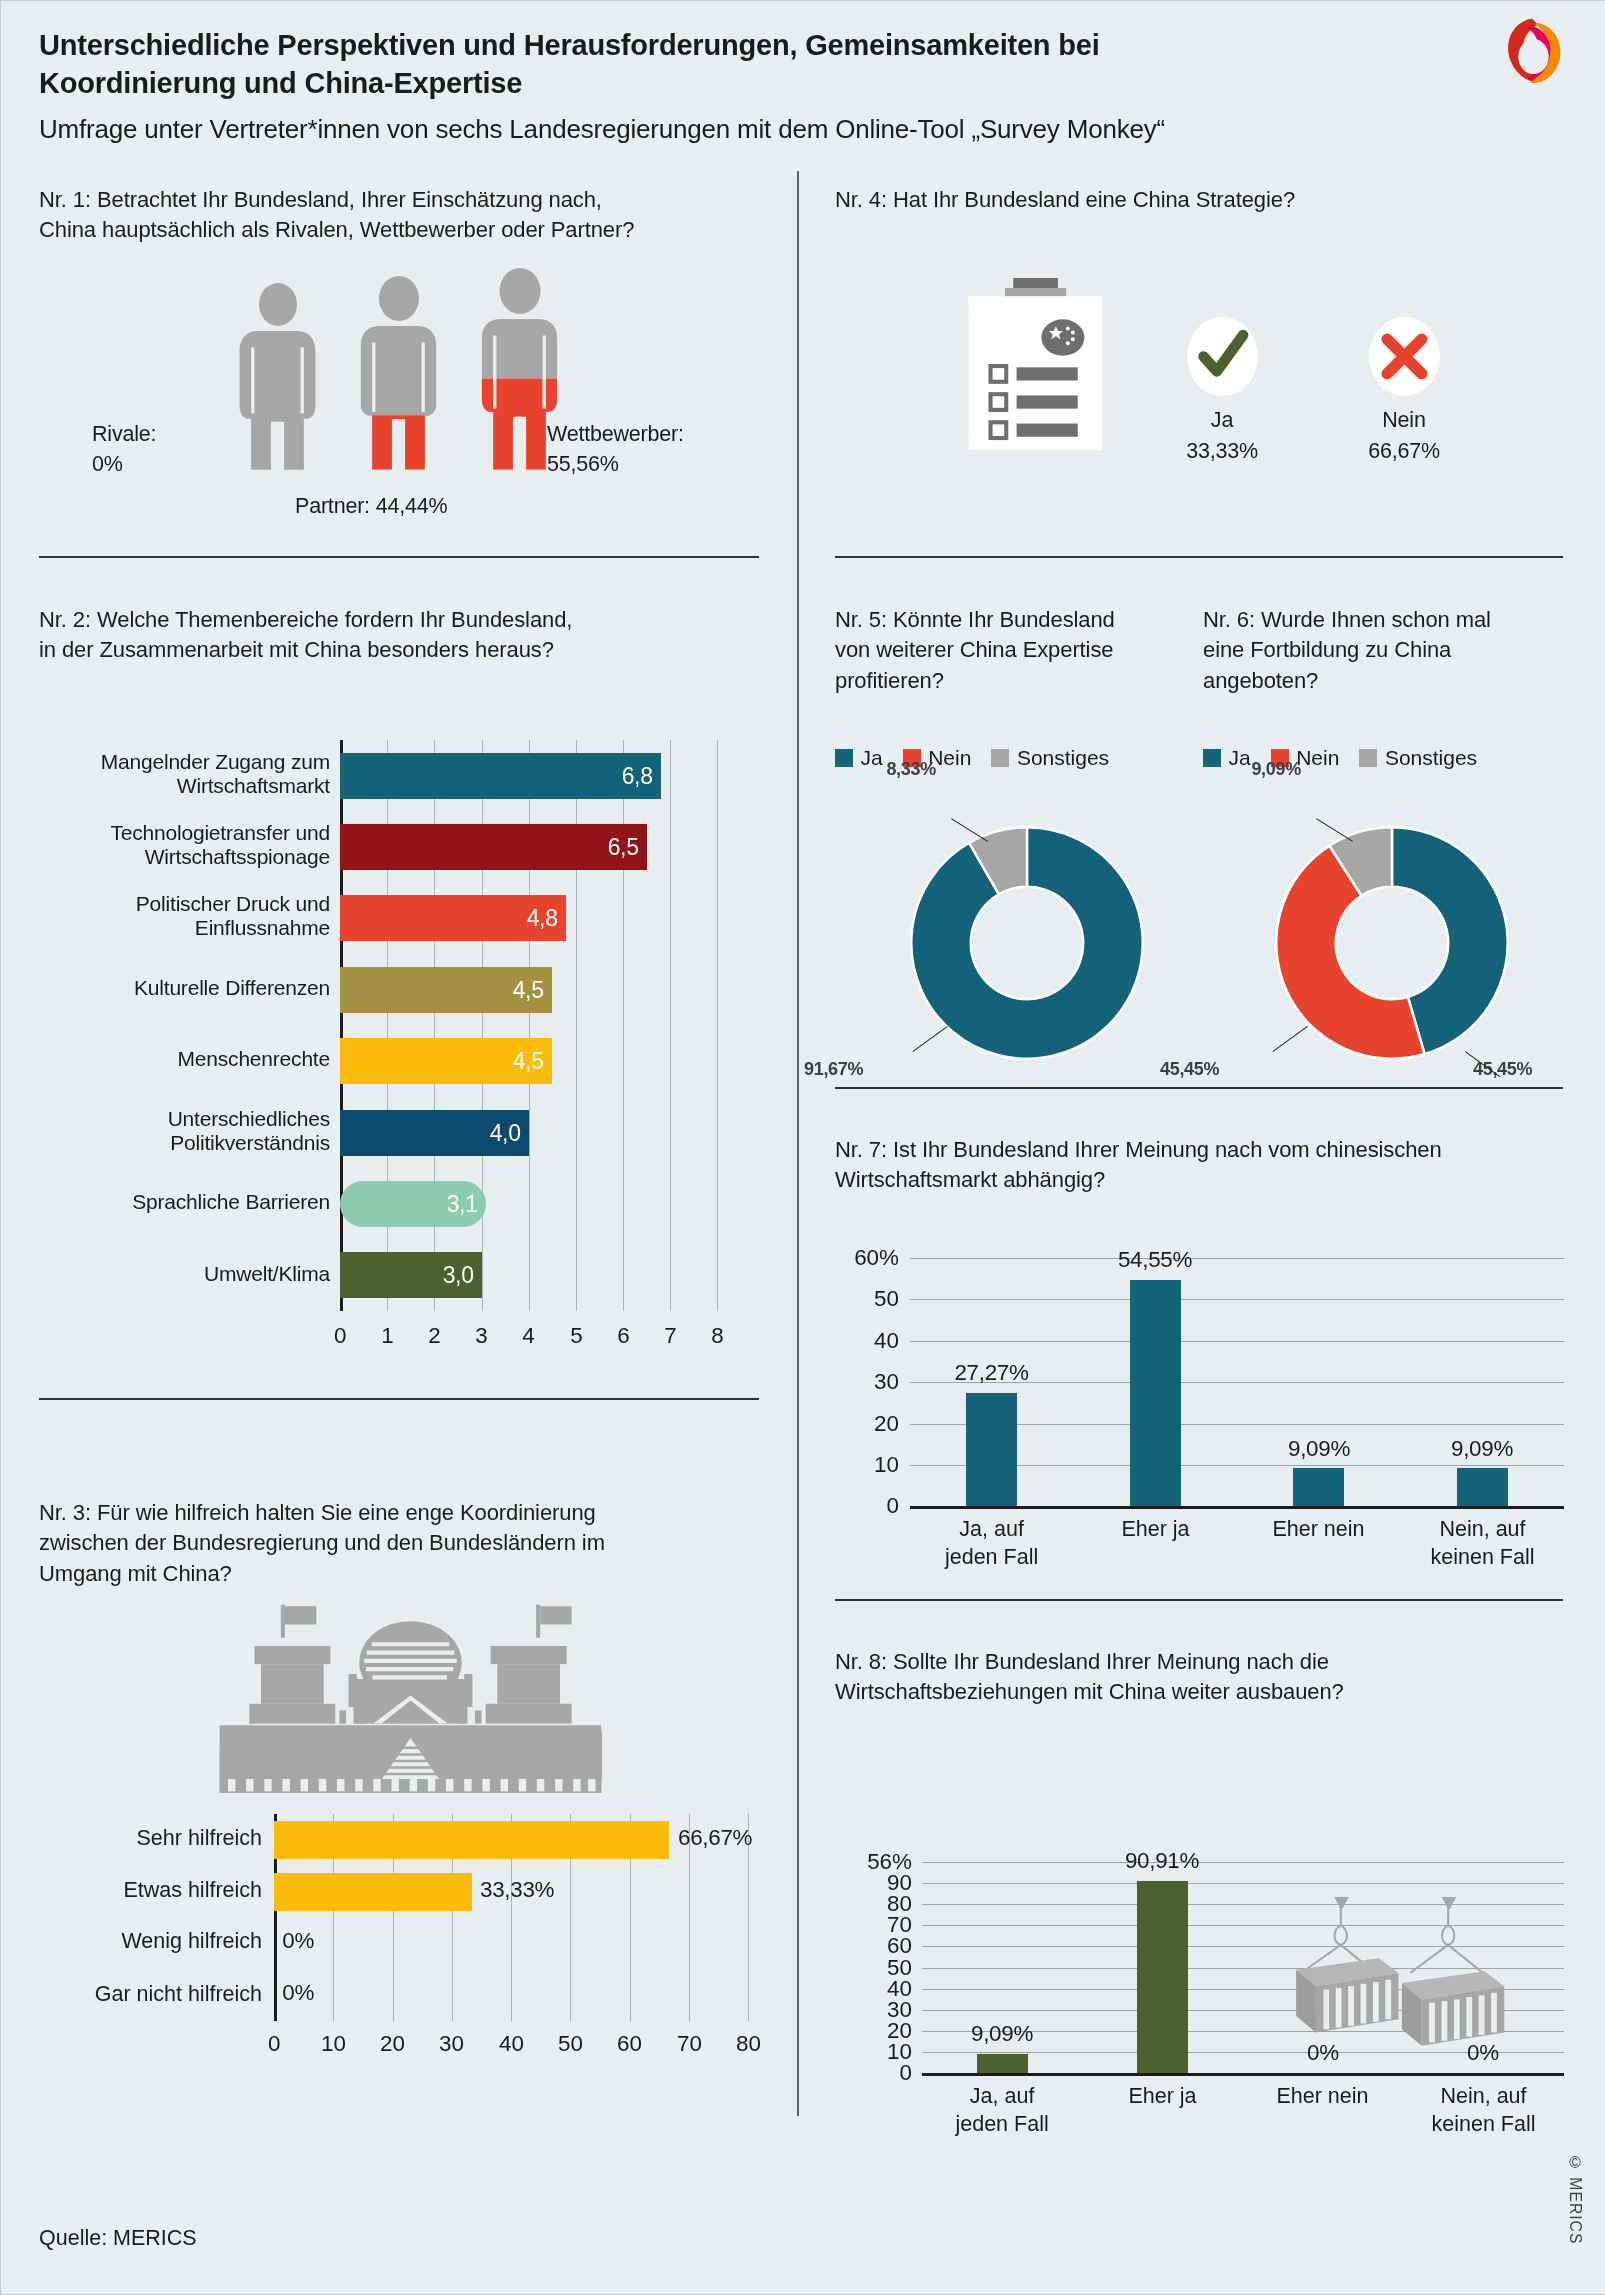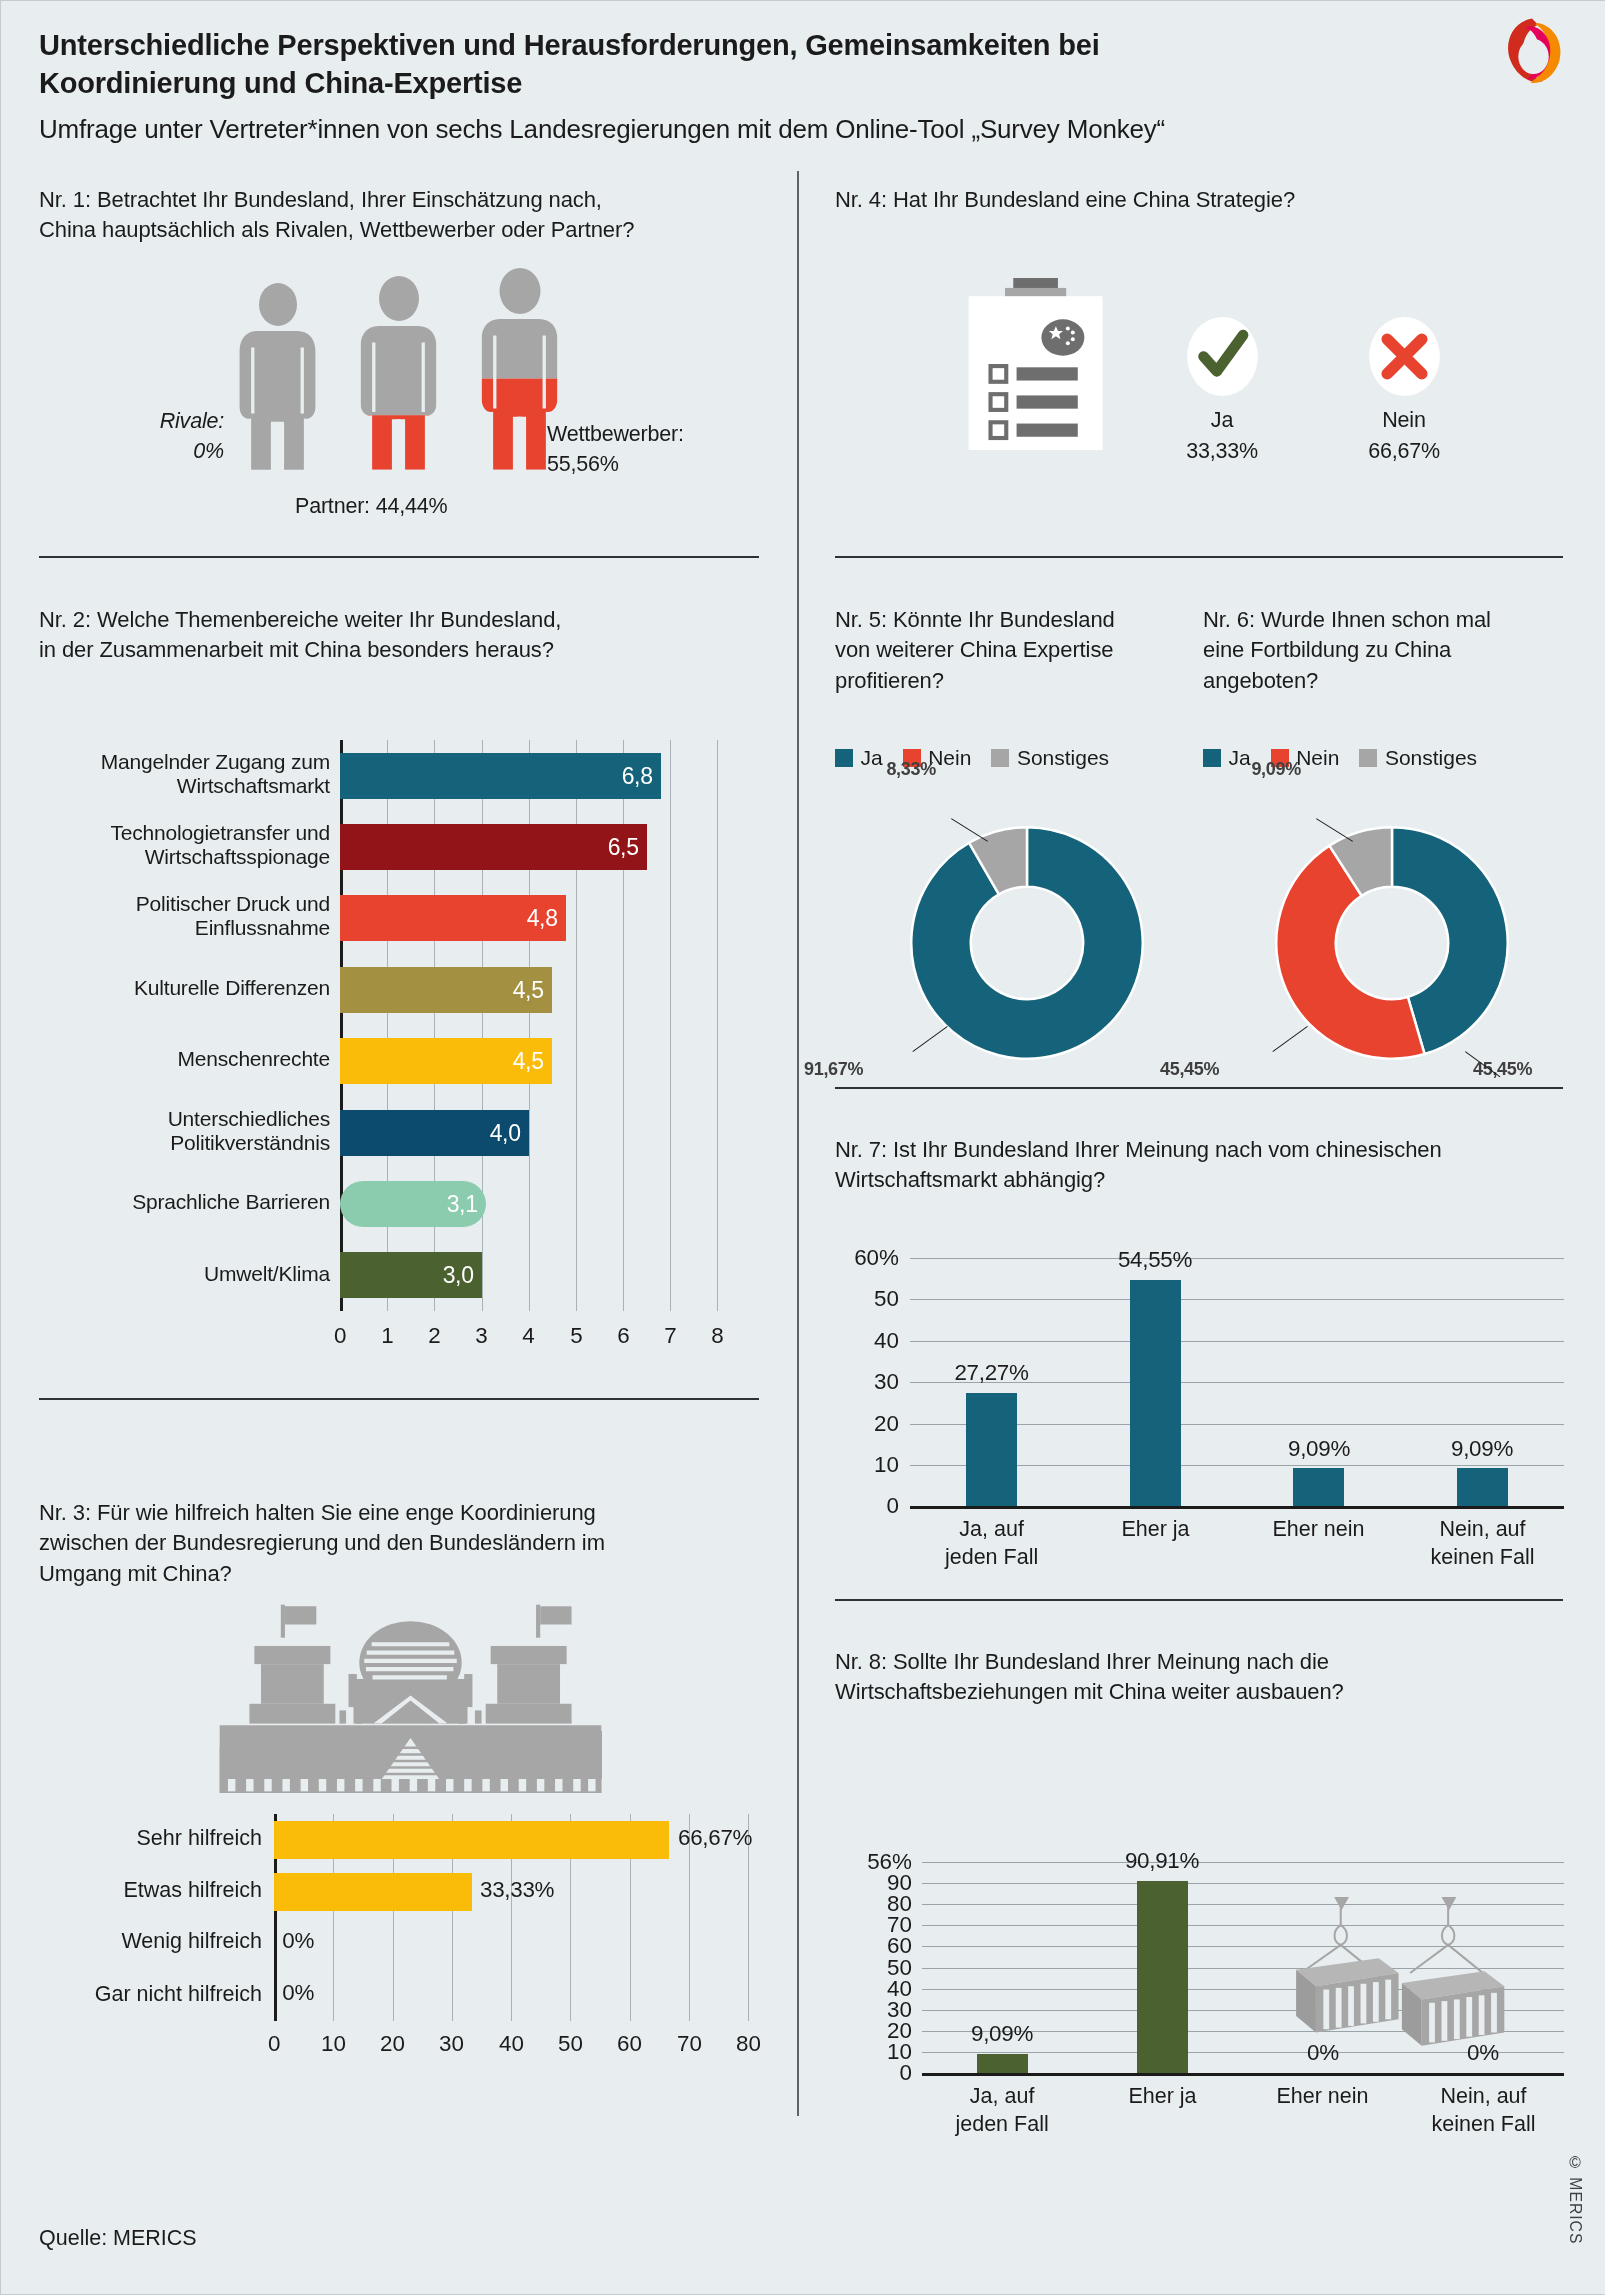--- a/index.html
+++ b/index.html
@@ -175,32 +175,32 @@
             <rect x="0" y="0" width="108" height="72" fill="#a6a6a6"></rect>
             <rect x="0" y="72" width="108" height="114" fill="#e8432e"></rect>
           </g>
           <path d="M24 20 L24 108 M84 20 L84 108" stroke="#e8eef0" stroke-width="4" fill="none"></path>
           <path d="M54 118 L54 182" stroke="#e8eef0" stroke-width="5" fill="none"></path>
         </svg>
       </div>
     </div>
   </div>
 
-  <div class="lbl" style="left:91px; top:408px; width:132px; text-align:right;font-style:italic;">
+  <div class="lbl" style="left:91px; top:421px; width:132px; text-align:left;">
     <div>Rivale:</div>
     <div style="margin-top:5px;">0%</div>
   </div>
   <div class="lbl" style="left:294px; top:493px;">Partner: 44,44%</div>
   <div class="lbl" style="left:546px; top:421px; width:207px;">
     <div>Wettbewerber:</div>
     <div style="margin-top:5px;">55,56%</div>
   </div>
 
   <div class="qtitle" style="left:38px; top:604px; width:728px;">
-    <div>Nr. 2: Welche Themenbereiche weiter Ihr Bundesland,</div>
+    <div>Nr. 2: Welche Themenbereiche fordern Ihr Bundesland,</div>
     <div>in der Zusammenarbeit mit China besonders heraus?</div>
   </div>
 
   <div id="q2plot">
       <div class="grid-v" style="left:0px;"></div>
       <div class="tick-x" style="left:-12.4px; top:583px;">0</div>
       <div class="grid-v" style="left:47px;"></div>
       <div class="tick-x" style="left:35px; top:583px;">1</div>
       <div class="grid-v" style="left:94px;"></div>
       <div class="tick-x" style="left:82px; top:583px;">2</div>

